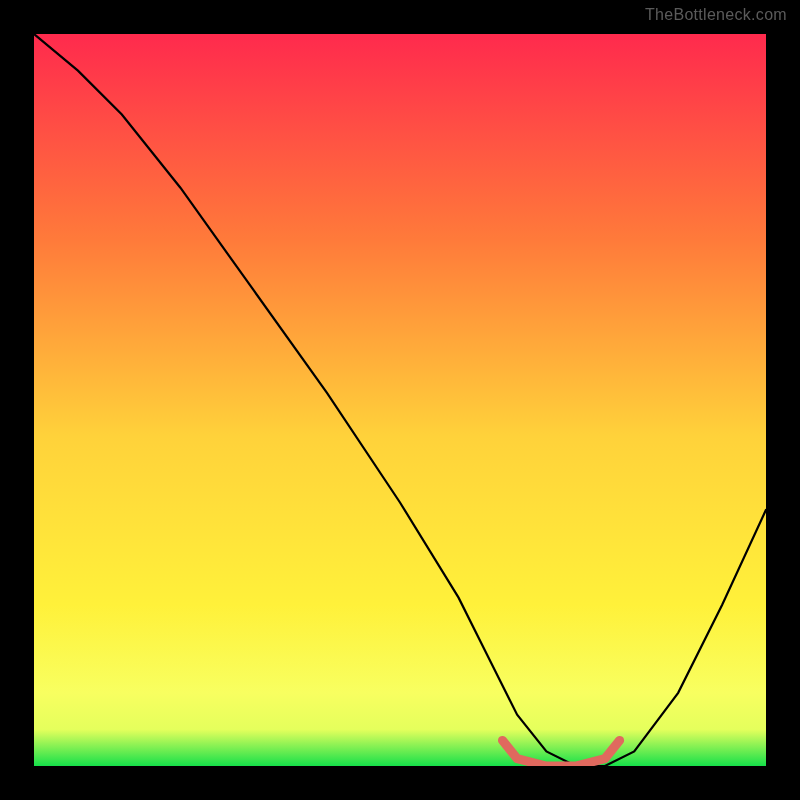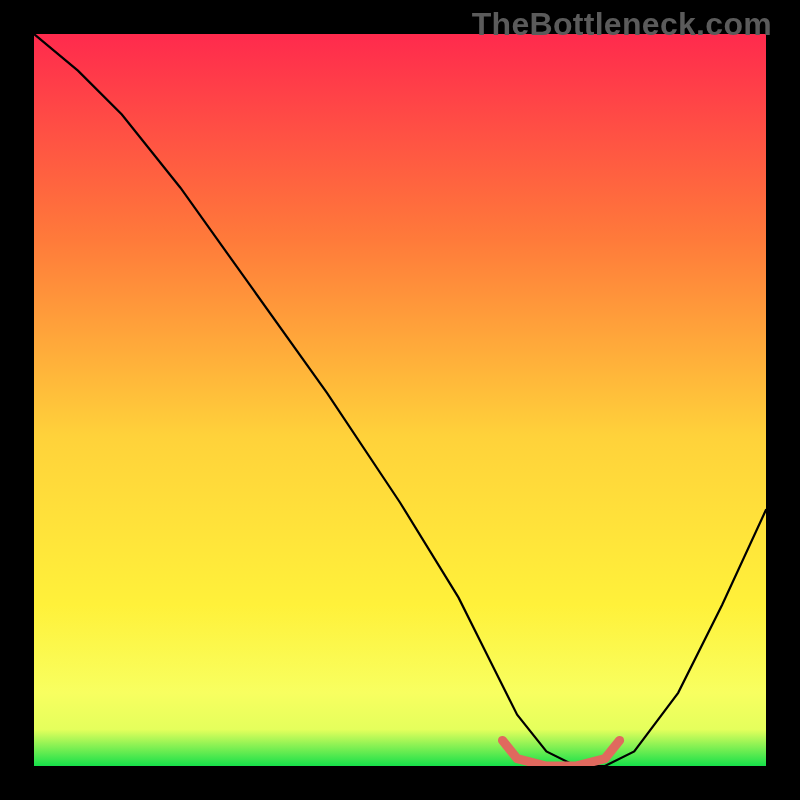--- a/index.html
+++ b/index.html
@@ -7,24 +7,24 @@
     width: 800px;
     height: 800px;
     background: #000;
     position: relative;
     font-family: Arial, Helvetica, sans-serif;
     overflow: hidden;
   }
   .watermark {
     position: absolute;
     top: 6px;
-    right: 28px;
+    right: 13px;
     color: #5b5b5b;
-    font-size: 32px;
-    font-weight: 700;
+    font-size: 16px;
+    font-weight: 400;
     letter-spacing: 0.3px;
     z-index: 5;
   }
   .chart-wrap {
     position: absolute;
     top: 34px;
     left: 34px;
     width: 732px;
     height: 732px;
   }

